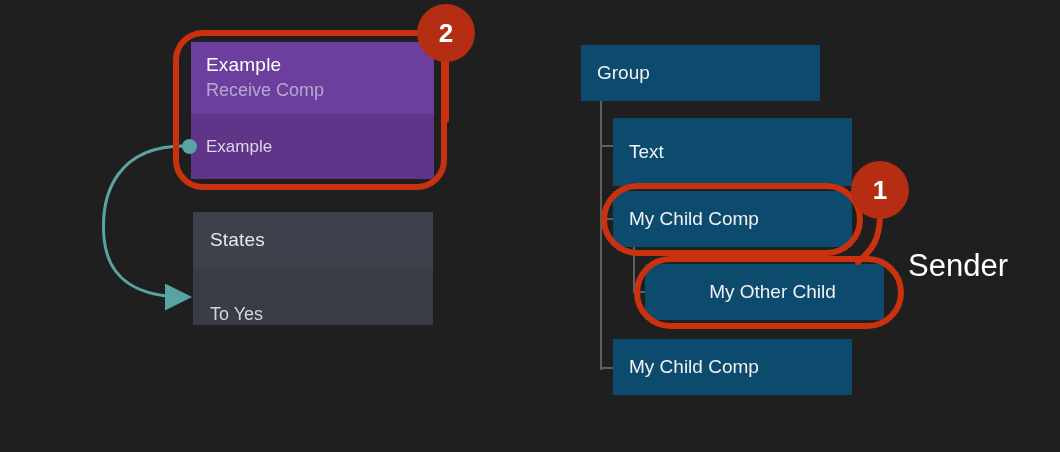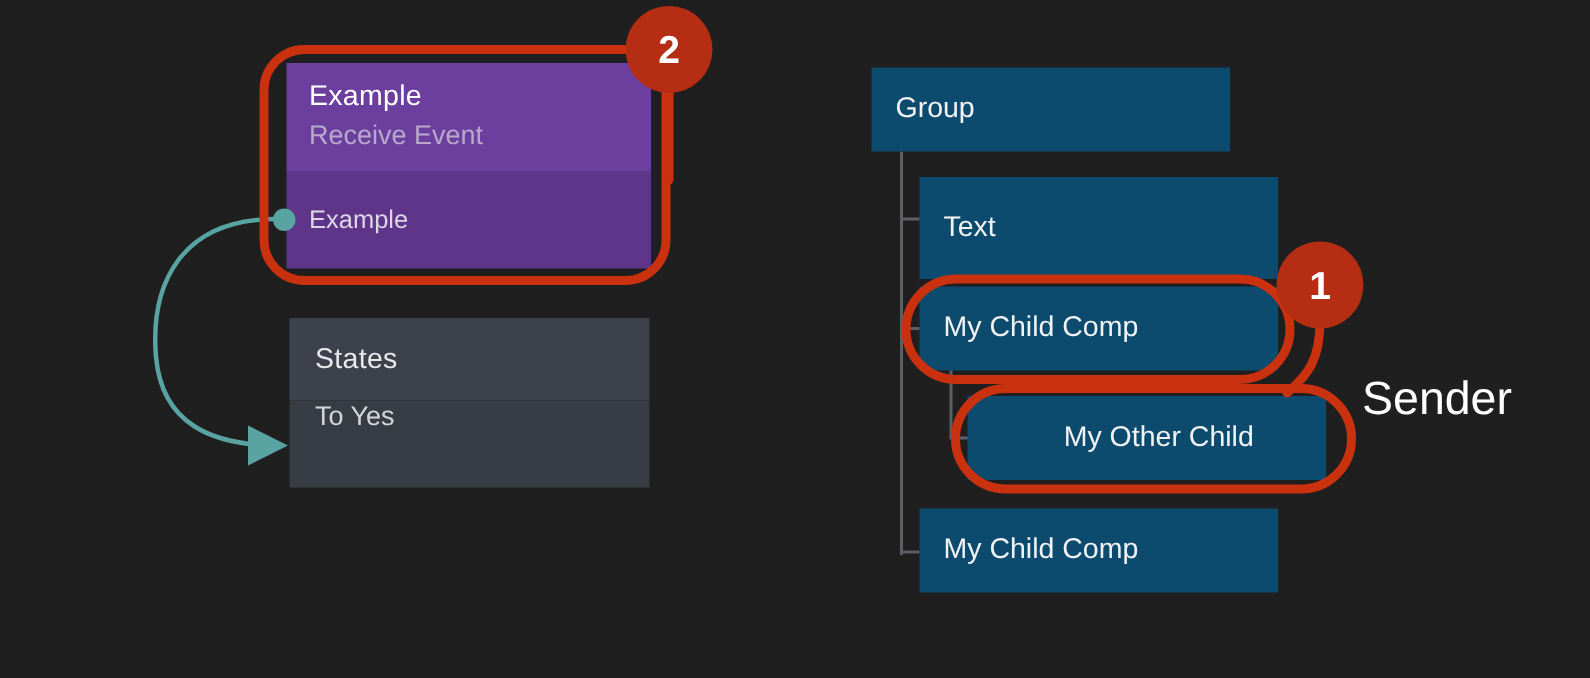--- a/index.html
+++ b/index.html
@@ -87,21 +87,21 @@
     display: flex;
     align-items: center;
     padding-left: 17px;
     box-sizing: border-box;
   }
   #states-head .node-title { font-size: 19px; color: #e8e8ea; }
   #states-body {
     background: #383c45;
     height: 58px;
     display: flex;
-    align-items: flex-start;
+    align-items: flex-end;
     padding-left: 17px;
     box-sizing: border-box;
   }
   #states-body .node-port-label { color: #d3d5da; font-size: 18px; }
 
   
   .tree-node {
     position: absolute;
     background: #0c4a6e;
     display: flex;
@@ -188,21 +188,21 @@
       <marker id="teal-arrow" markerWidth="9" markerHeight="9" refX="7" refY="4.5" orient="auto" markerUnits="strokeWidth">
         <path d="M0,0 L9,4.5 L0,9 z" fill="#5aa3a3"></path>
       </marker>
     </defs>
     <path d="M 184 146 C 120 146, 100 190, 104 238 C 108 282, 140 297, 186 297" fill="none" stroke="#5aa3a3" stroke-width="3" marker-end="url(#teal-arrow)"></path>
   </svg>
 
   <div class="node" id="purple-node">
     <div id="purple-head">
       <div class="node-title">Example</div>
-      <div class="node-sub">Receive Event</div>
+      <div class="node-sub">Receive Comp</div>
     </div>
     <div id="purple-body">
       <span class="node-port-label">Example</span>
     </div>
     <div id="purple-port-dot"></div>
   </div>
 
   <div class="node" id="states-node">
     <div id="states-head">
       <span class="node-title">States</span>

